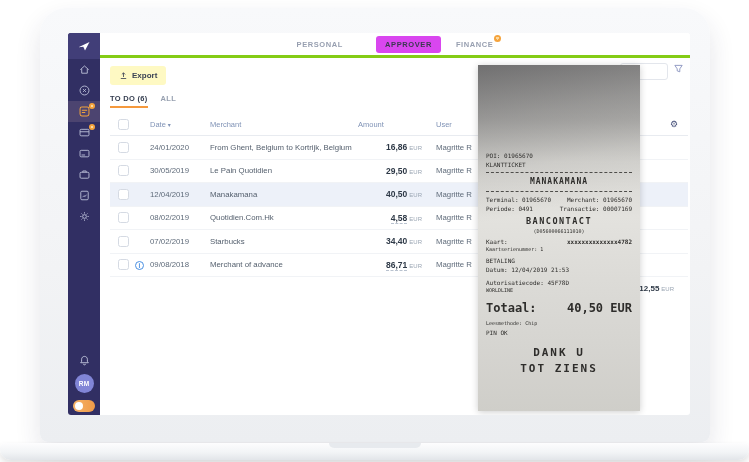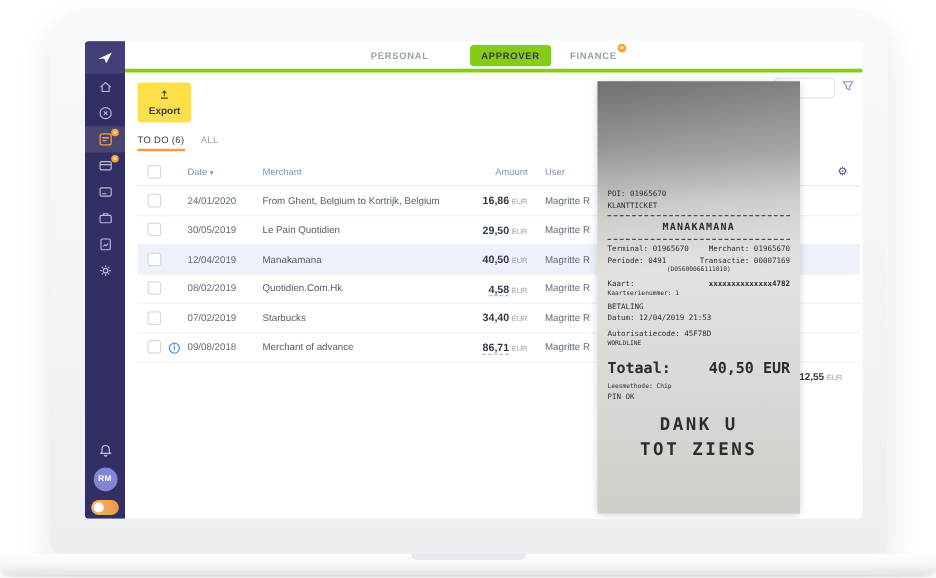--- a/index.html
+++ b/index.html
@@ -33,30 +33,30 @@
   .bell { color:#c3c7dd; }
   .avatar { width:19px; height:19px; border-radius:50%; background:#8185d6; color:#fff;
     font-size:6.5px; font-weight:bold; display:flex; align-items:center; justify-content:center; letter-spacing:.3px; }
   .toggle { width:22px; height:12px; border-radius:6px; background:linear-gradient(90deg,#f6b36a,#ef9a47); position:relative; }
   .toggle .knob { position:absolute; left:2px; top:2px; width:8px; height:8px; border-radius:50%; background:#fff; }
 
   
   .topbar { position:absolute; left:32px; top:0; right:0; height:25px; background:#fff;
     border-bottom:3px solid #84cc16; display:flex; align-items:center; justify-content:center; gap:15px; }
   .tab { position:relative; font-size:7.5px; font-weight:bold; letter-spacing:.6px; color:#979fb0; cursor:default; }
-  .tab.active { background:#84cc16; color:#3a3950; padding:4px 9px; border-radius:3px;margin-left:18px; }
+  .tab.active { background:#d946ef; color:#3a3950; padding:4px 9px; border-radius:3px;margin-left:18px; }
   .tab .badge-dot { position:absolute; top:-5px; right:-8px; width:7px; height:7px; border-radius:50%;
     background:radial-gradient(circle at 50% 45%, #fbd9a0 0 1.4px, #f5a33c 1.5px); }
 
   
   .main { position:absolute; left:32px; top:25px; right:0; bottom:0; padding:8px 0 0 10px; }
   .export-btn { display:inline-flex; align-items:center; gap:4px; padding:5px 9px;
-    background:#fde047; border-radius:3px; font-size:8px; font-weight:bold; color:#3b4254; border:none;flex-direction:column; }
+    background:#fef9c3; border-radius:3px; font-size:8px; font-weight:bold; color:#3b4254; border:none; }
   .filter-tabs { margin-top:9px; display:flex; gap:13px; align-items:flex-end; }
-  .ftab { font-size:7.5px; font-weight:normal; letter-spacing:.3px; }
+  .ftab { font-size:7.5px; font-weight:bold; letter-spacing:.3px; }
   .ftab.active { color:#333c4e; border-bottom:2px solid #f5993d; padding-bottom:3px; }
   .ftab.idle { color:#97a0b0; padding-bottom:5px; }
 
   
   .table { margin-top:5px; width:578px; }
   .thead-row, .trow { display:grid;
     grid-template-columns:40px 60px 148px 64px 14px 60px 36px 1fr;
     align-items:center; }
   .thead-row { height:23px; border-bottom:1px solid #e8ebf0; color:#8093b6; font-size:7.5px; }
   .trow { height:23.5px; border-bottom:1px solid #f1f3f6; }
@@ -92,21 +92,21 @@
       linear-gradient(180deg,#a9a8a6 0%,#b9b8b5 16%,#d7d6d2 28%,#e3e2de 44%,#dcdbd7 62%,#d6d5d1 80%,#cfcec9 100%);
     font-family:"DejaVu Sans Mono", monospace; color:#2e2d2b; }
   .r-body { padding:86px 8px 0 8px; font-size:6px; line-height:1.5; }
   .r-sep { border-top:1px dashed #4e4d4a; margin:3px 0; }
   .r-center { text-align:center; }
   .r-flex { display:flex; justify-content:space-between; }
   .r-store { font-size:8px; font-weight:bold; letter-spacing:1px; }
   .r-scheme { font-size:8.5px; font-weight:bold; letter-spacing:1.5px; margin-top:2px; }
   .r-tiny { font-size:5px; }
   .r-total { font-size:12px; font-weight:bold; margin:5px 0 3px 0; }
-  .r-thanks { font-size:14px; font-weight:bold; letter-spacing:2px; line-height:1.45; margin-top:8px; }
+  .r-thanks { font-size:11px; font-weight:bold; letter-spacing:2px; line-height:1.45; margin-top:8px; }
   .mt2{margin-top:2px;} .mt4{margin-top:4px;}
 
   svg { display:block; }
 </style>
 </head>
 <body>
 
 <div class="stage">
 
   <div class="laptop-screen">
@@ -207,21 +207,21 @@
           <span class="ftab idle">ALL</span>
         </div>
 
         <div class="table">
           <div class="thead-row">
             <div class="cell-check">
                 <span class="checkbox"></span>
               </div>
             <div><span>Date</span><span class="sort-caret">▾</span></div>
             <div>Merchant</div>
-            <div style="text-align:right">Amount</div>
+            <div style="">Amount</div>
             <div></div>
             <div>User</div>
             <div style="text-align:center">Type</div>
             <div class="col-gear">⚙</div>
           </div>
 
           <div class="trow">
             <div class="cell-check">
                 <span class="checkbox"></span>
               </div>
@@ -356,20 +356,21 @@
           <div class="r-center r-store">MANAKAMANA</div>
           <div class="r-sep"></div>
           <div class="r-flex">
             <span>Terminal: 01965670</span>
             <span>Merchant: 01965670</span>
           </div>
           <div class="r-flex">
             <span>Periode: 0491</span>
             <span>Transactie: 00007169</span>
           </div>
+          <div class="r-center r-scheme">BANCONTACT</div>
           <div class="r-center r-tiny">(D05600066111010)</div>
           <div class="r-flex mt2">
             <span>Kaart:</span>
             <span style="font-weight:bold">xxxxxxxxxxxxxx4782</span>
           </div>
           <div class="r-tiny">Kaartserienummer: 1</div>
           <div class="mt2">BETALING</div>
           <div>Datum: 12/04/2019 21:53</div>
           <div class="mt4">Autorisatiecode: 45F78D</div>
           <div class="r-tiny">WORLDLINE</div>

